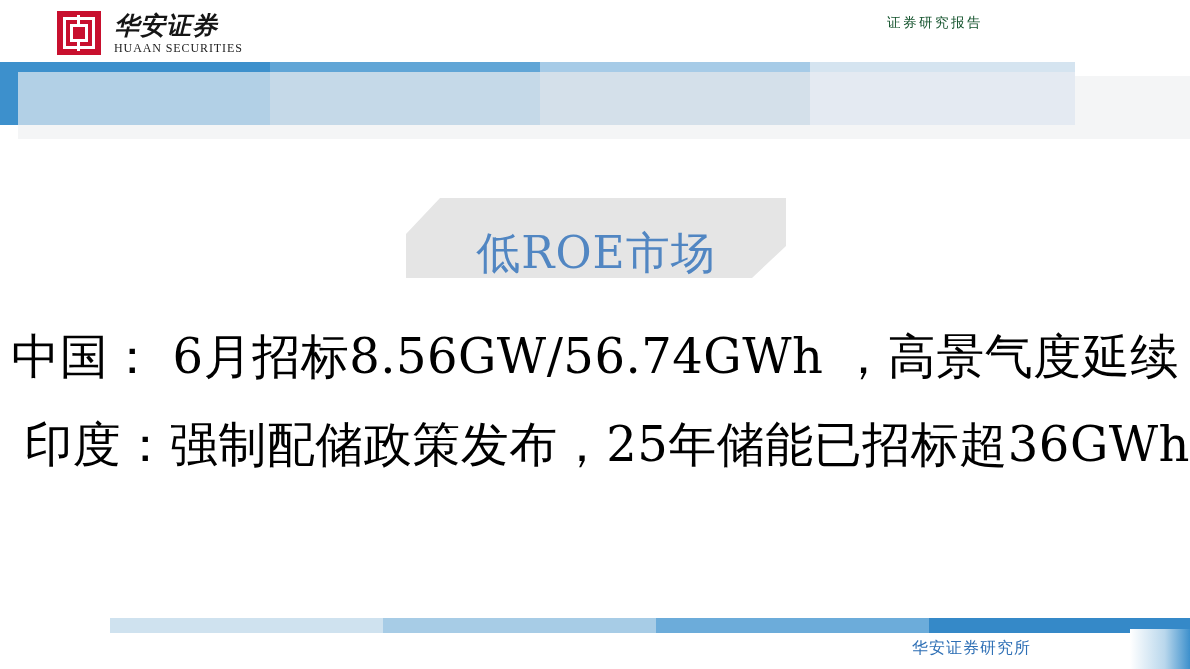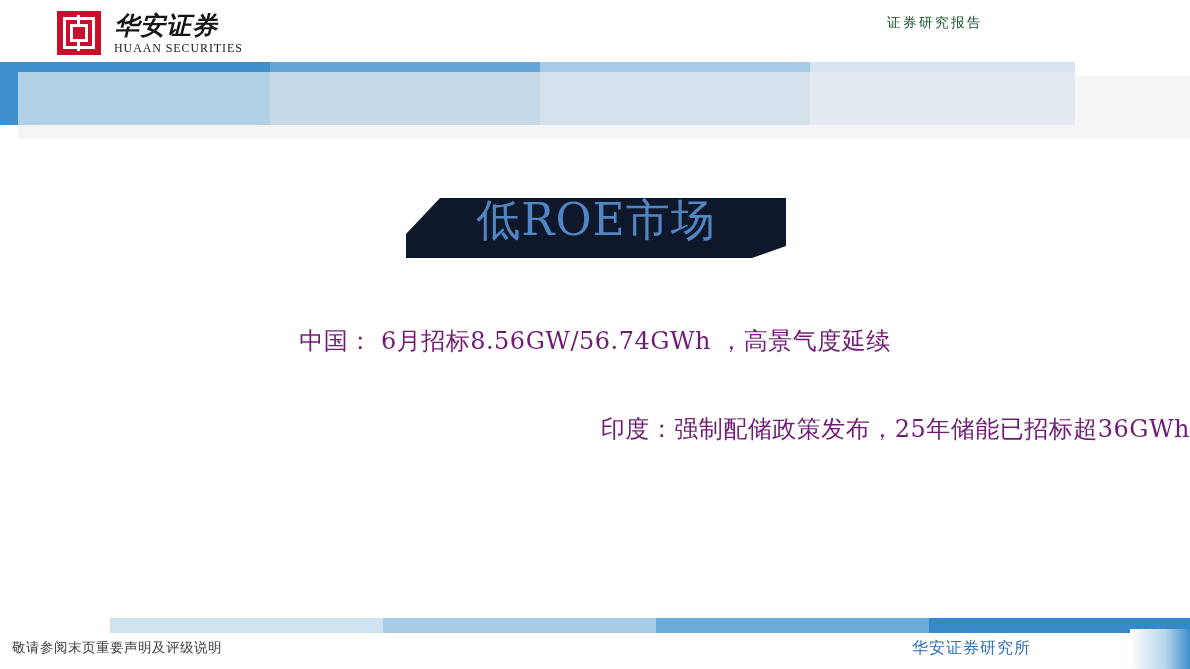--- a/index.html
+++ b/index.html
@@ -113,45 +113,45 @@
   }
   #banner .ls1 { left: 18px;  width: 252px; background: #B2D0E6; }
   #banner .ls2 { left: 270px; width: 270px; background: #C5D9E8; }
   #banner .ls3 { left: 540px; width: 270px; background: #D4E0EA; }
   #banner .ls4 { left: 810px; width: 265px; background: #E4EAF2; }
 
   
   #title-plaque {
     position: absolute;
     left: 406px; top: 198px;
-    width: 380px; height: 60px;
-    background: #0f172a;
+    width: 380px; height: 80px;
+    background: #e5e5e5;
     clip-path: polygon(34px 0, 100% 0, 100% 48px, 346px 100%, 0 100%, 0 36px);
     display: flex;
-    align-items: flex-start;
+    align-items: flex-end;
     justify-content: center;
   }
   #title-text {
     font-size: 44px;
     color: #5186C2;
     font-family: "DejaVu Serif", serif;
     letter-spacing: 1px;
     line-height: 1;
     white-space: nowrap;
     padding-bottom: 3px;
   }
 
   
   .body-line {
     position: absolute;
     width: 1190px;
     text-align: center;
-    color: #701a75;
-    font-family: "DejaVu Serif", serif;
-    font-size: 24px;
+    color: #000000;
+    font-family: "DejaVu Serif", serif;
+    font-size: 48px;
     letter-spacing: 0.5px;
     white-space: nowrap;
   }
   #body-line-1 { top: 325px; }
   #body-line-2 { top: 413px; text-align: right; }
 
   
   #footer {
     position: absolute;
     left: 0; bottom: 0;
@@ -232,16 +232,15 @@
 
 <div id="body-line-1" class="body-line">中国： 6月招标8.56GW/56.74GWh ，高景气度延续</div>
 <div id="body-line-2" class="body-line">印度：强制配储政策发布，25年储能已招标超36GWh</div>
 
 <div id="footer">
   <div class="fbar fb1"></div>
   <div class="fbar fb2"></div>
   <div class="fbar fb3"></div>
   <div class="fbar fb4"></div>
 
-  <div id="footer-left">敬请参阅末页重要声明及评级说明</div>
   <div id="footer-org">华安证券研究所</div>
   <div id="corner-gradient"></div>
 </div>
 
 </body></html>

